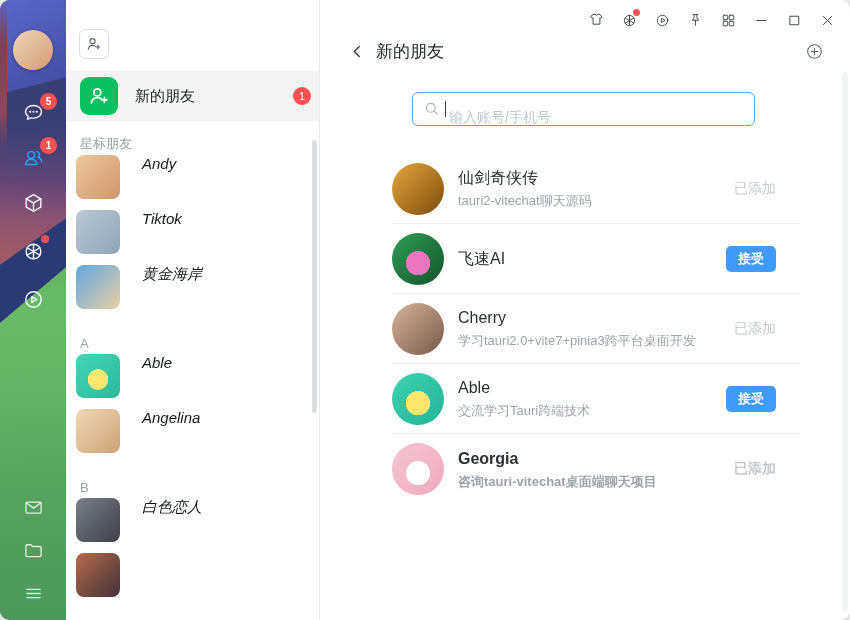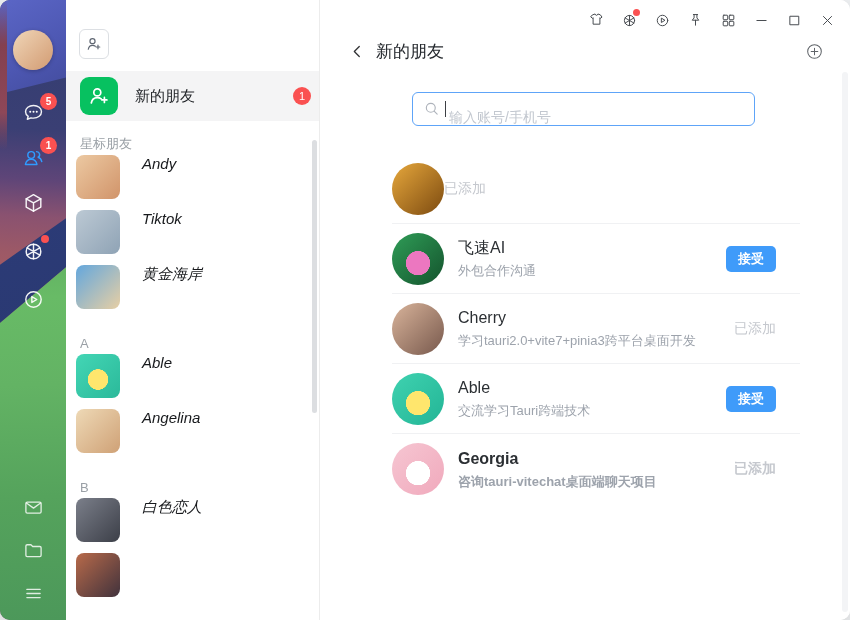--- a/index.html
+++ b/index.html
@@ -313,28 +313,31 @@
           <circle cx="11" cy="11" r="6.3"></circle>
           <path d="M15.7 15.7L20 20"></path>
         </svg>
       <input placeholder="输入账号/手机号" style="">
       <span class="caret"></span>
     </div>
 
     <div class="req-list" id="req-list">
   <div class="req-row">
     <div class="req-avatar" style="background: linear-gradient(135deg, rgb(231, 168, 60), rgb(124, 74, 16));"></div>
+    <div class="req-texts">
+      <div class="req-name">仙剑奇侠传</div>
+      <div class="req-msg">tauri2-vitechat聊天源码</div>
+    </div>
   <span class="req-added">已添加</span>
         </div>
 
   <div class="req-row">
     <div class="req-avatar" style="background: radial-gradient(circle at 50% 58%, rgb(236, 119, 192) 0px, rgb(236, 119, 192) 30%, rgba(0, 0, 0, 0) 31%), linear-gradient(135deg, rgb(47, 157, 87), rgb(20, 83, 45));"></div>
     <div class="req-texts">
       <div class="req-name">飞速AI</div>
-      <div class="req-msg">外包合作沟通</div>
     </div>
   <button class="req-accept">接受</button>
         </div>
 
   <div class="req-row">
     <div class="req-avatar" style="background: linear-gradient(135deg, rgb(217, 180, 155), rgb(119, 88, 76));"></div>
     <div class="req-texts">
       <div class="req-name">Cherry</div>
       <div class="req-msg">学习tauri2.0+vite7+pinia3跨平台桌面开发</div>
     </div>

